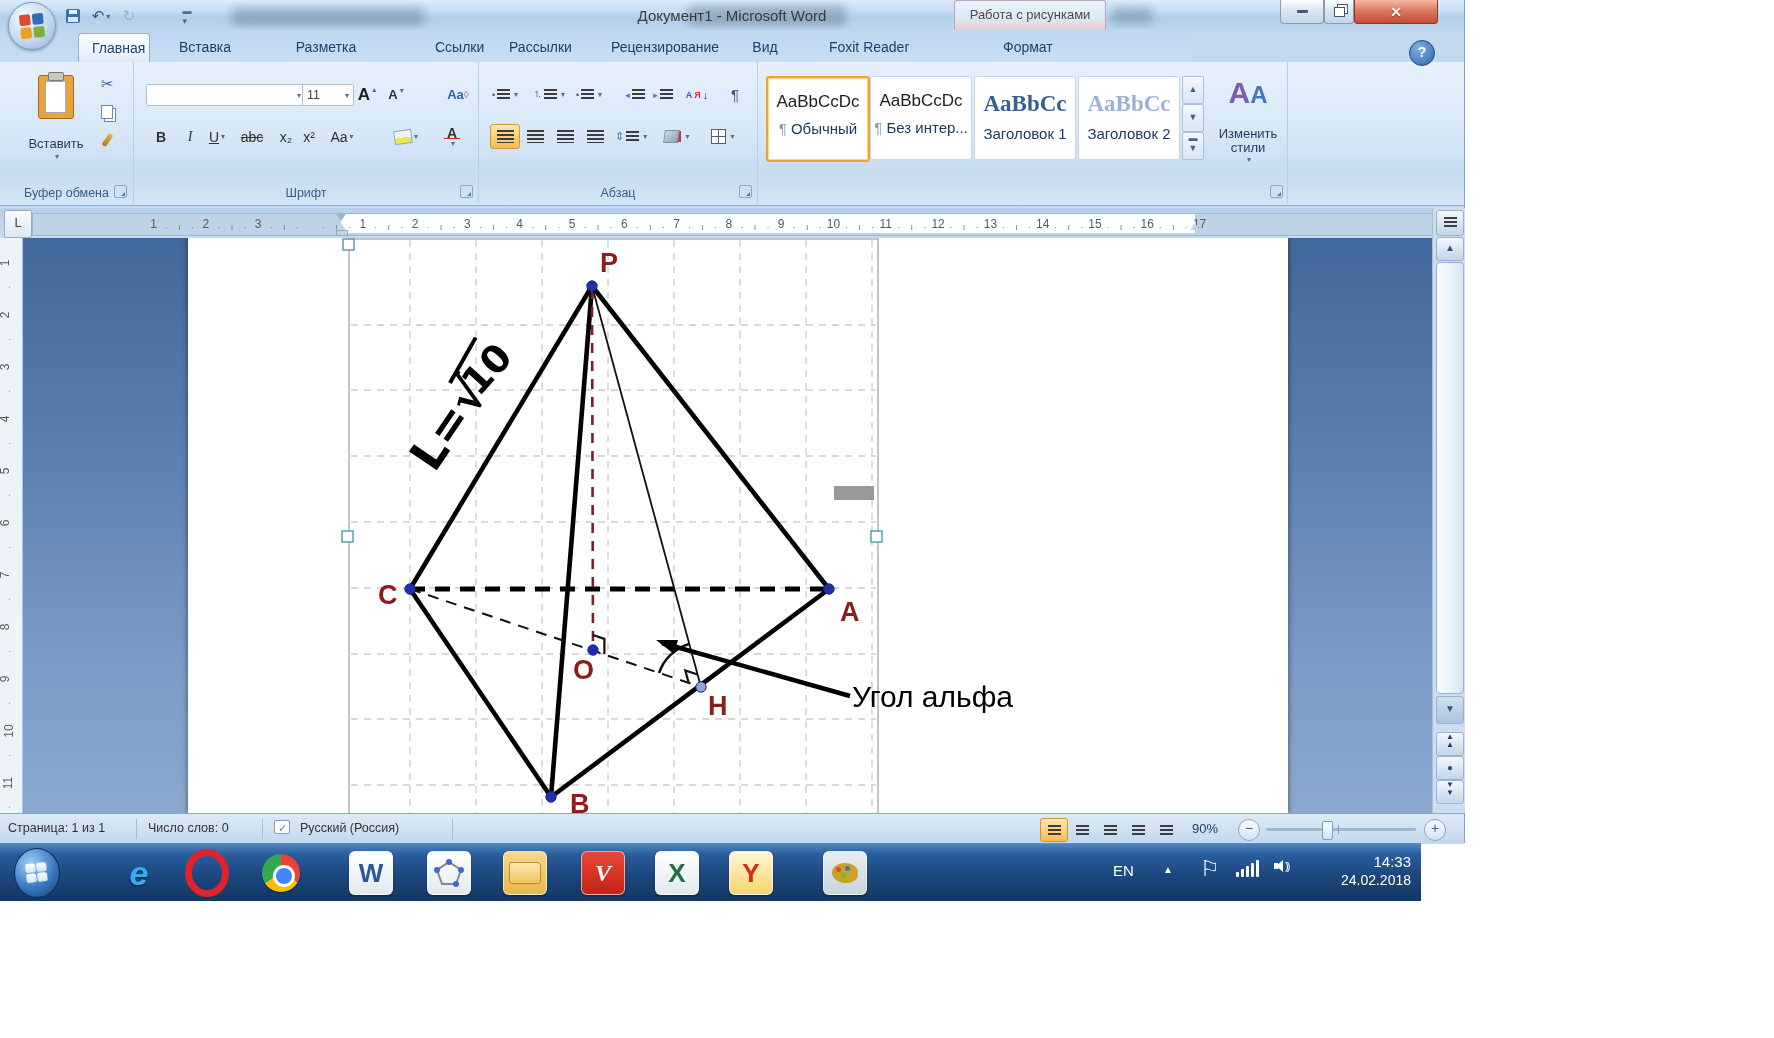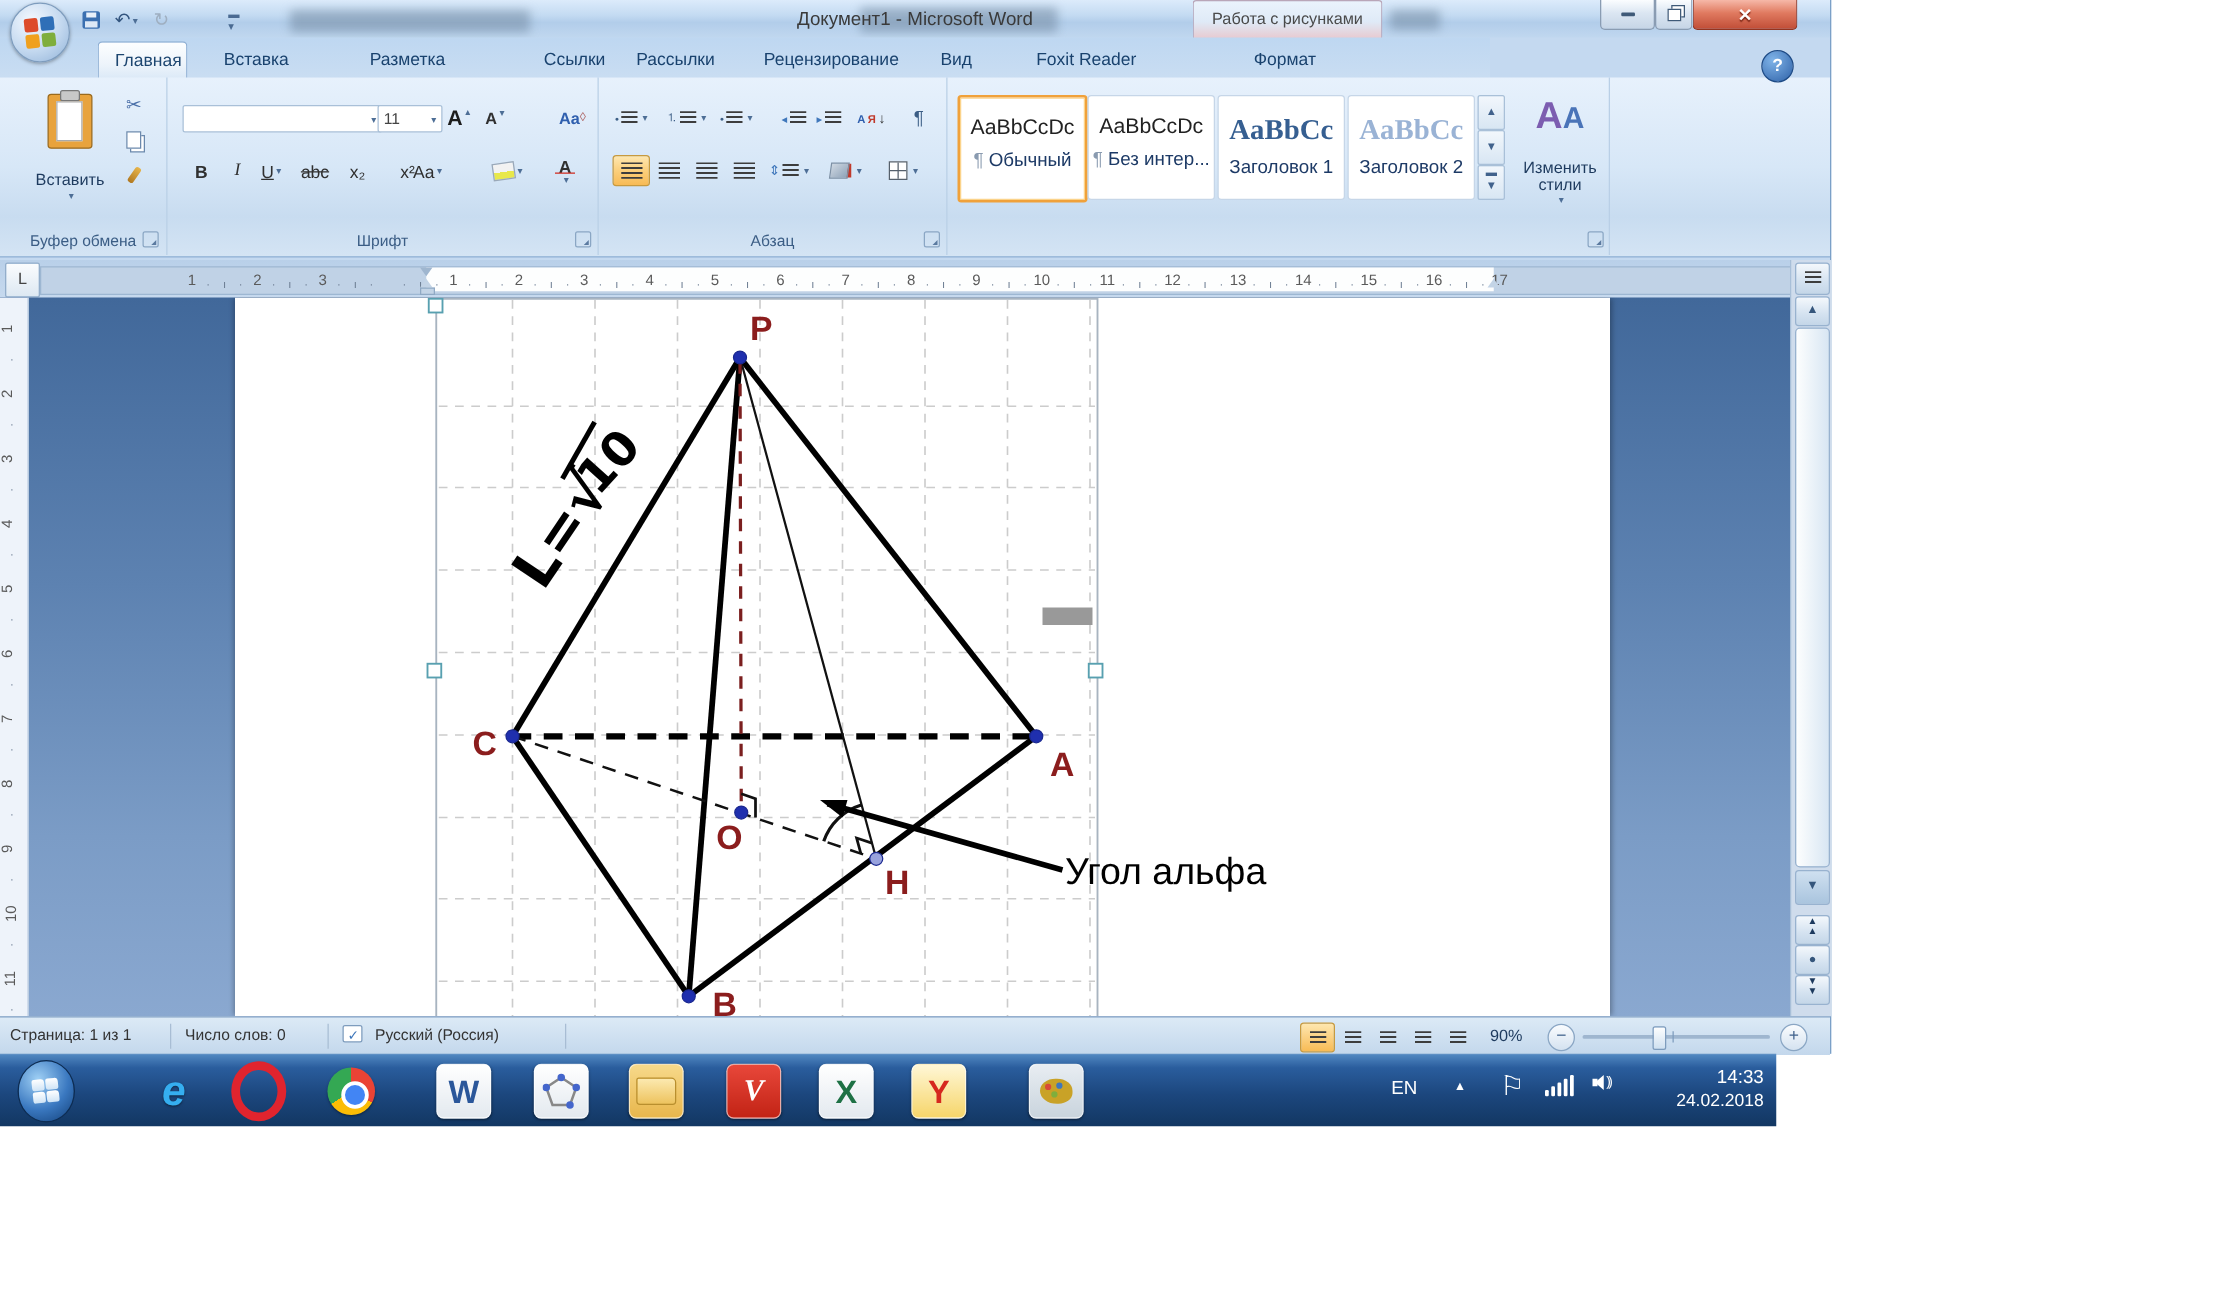--- a/index.html
+++ b/index.html
@@ -221,21 +221,21 @@
             <div class="rb" style="left: 69px; top: 62px; height: 23px; min-width: 26px;">
               <span style="text-decoration: underline;">U</span>
               <span class="arr">▾</span>
             </div>
             <div class="rb" style="left: 104px; top: 62px; height: 23px; min-width: 26px;">
               <span style="text-decoration: line-through;">abc</span>
             </div>
             <div class="rb" style="left: 138px; top: 62px; height: 23px; min-width: 26px;">
               <span>x₂</span>
             </div>
-            <div class="rb" style="left: 178px; top: 62px; height: 23px; min-width: 26px;">
+            <div class="rb" style="left: 161px; top: 62px; height: 23px; min-width: 26px;">
               <span>x²</span>
             </div>
             <div class="rb" style="left: 194px; top: 62px; height: 23px; min-width: 26px;">
               <span>Aa</span>
               <span class="arr">▾</span>
             </div>
             <div class="rb" style="left: 258px; top: 62px; height: 23px; min-width: 26px;">
               <div style="width: 16px; height: 12px; background: linear-gradient(rgb(242, 242, 242) 55%, rgb(232, 232, 74) 55%); border: 1px solid rgb(154, 168, 184); transform: rotate(-8deg);"></div>
               <span class="arr">▾</span>
             </div>

